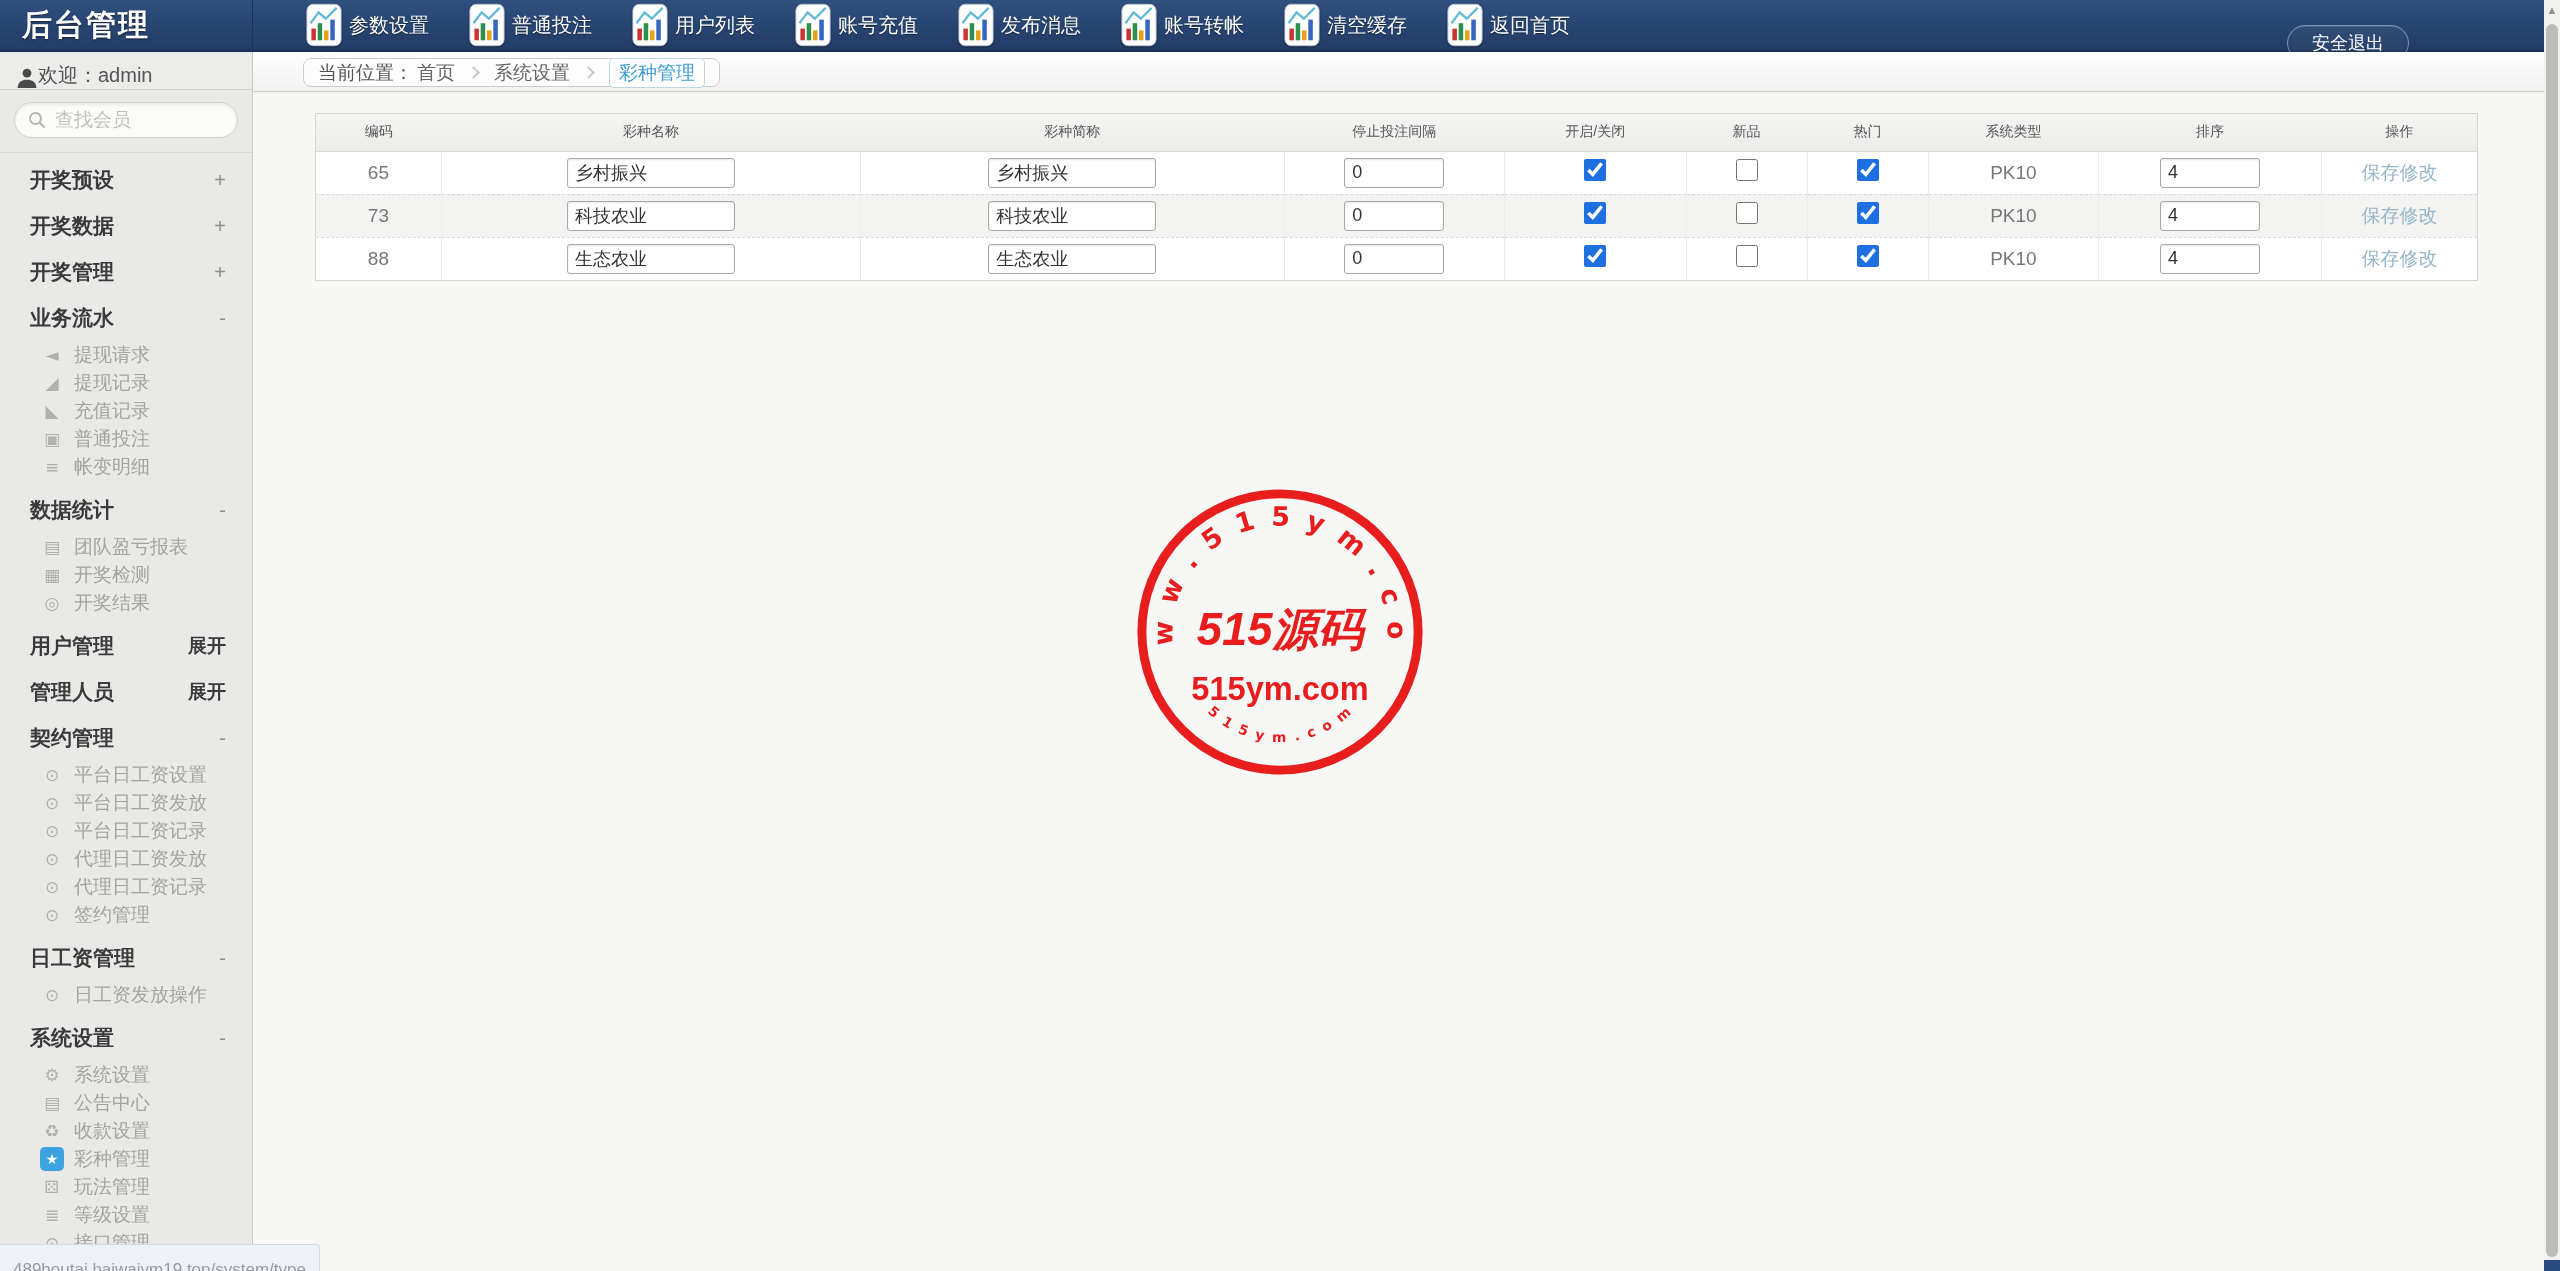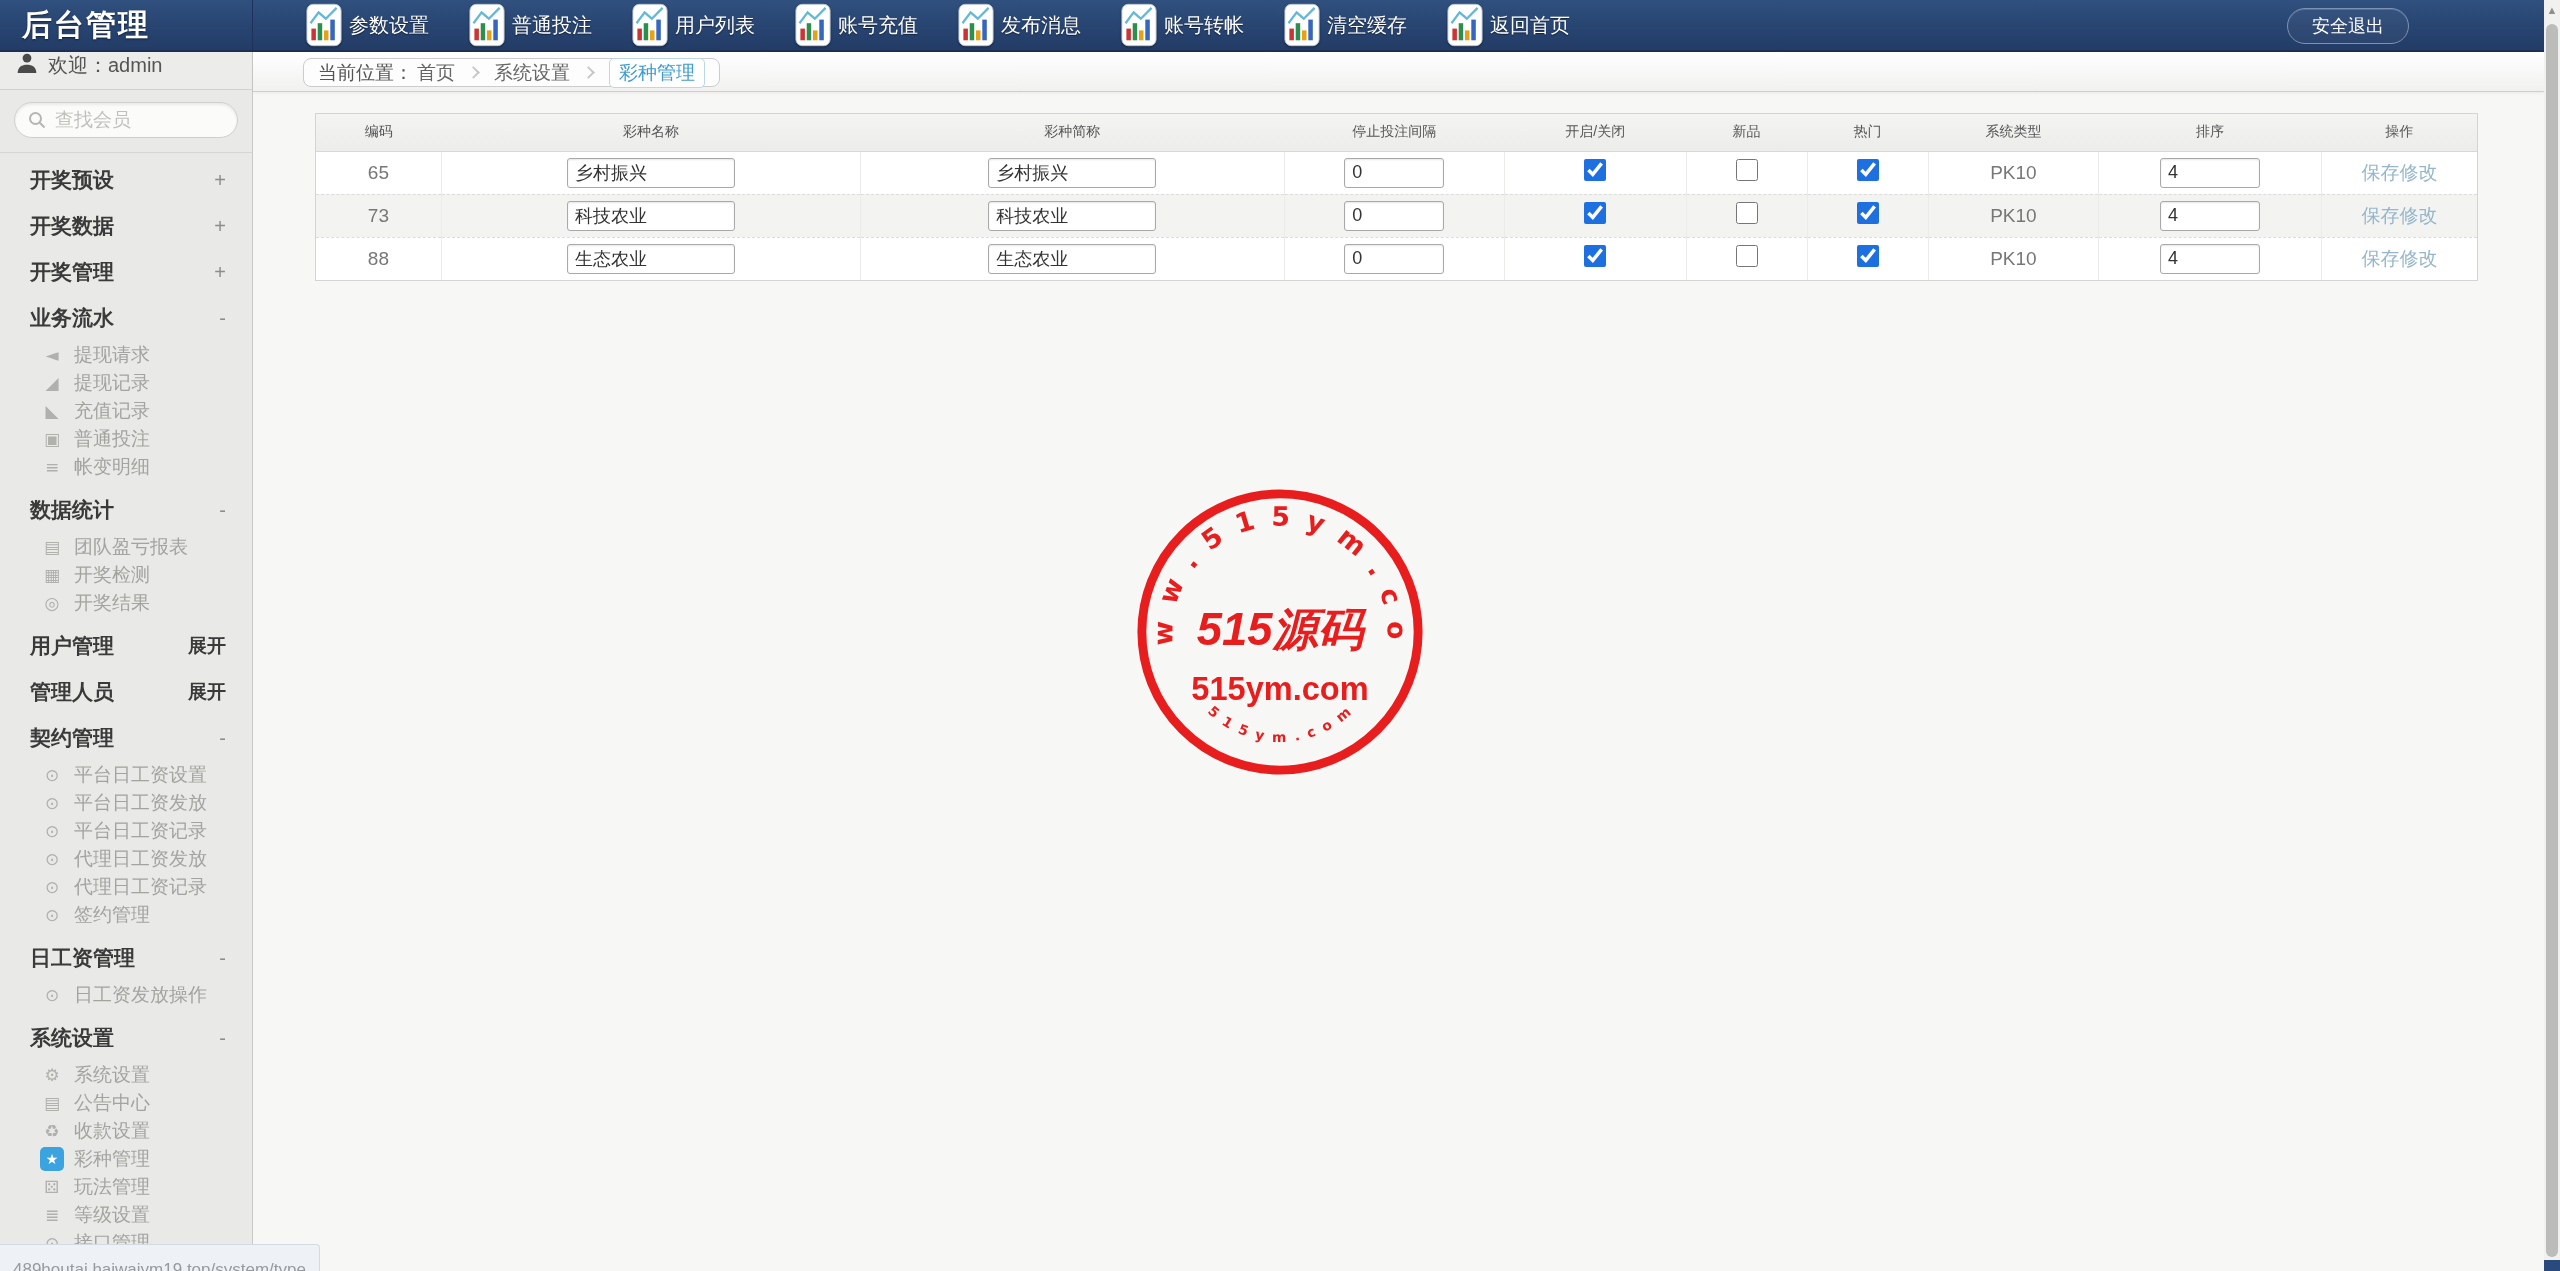--- a/index.html
+++ b/index.html
@@ -11,29 +11,29 @@
   .topbar { position:absolute; top:0; left:0; right:16px; height:52px;
     background:linear-gradient(#30507f,#27436f 60%,#223c66); border-bottom:2px solid #1b3055;
     display:flex; align-items:center; }
   .brand { width:253px; height:100%; line-height:50px; padding-left:22px; color:#fff;
     font-size:30px; font-weight:bold; letter-spacing:2px; text-shadow:0 1px 2px rgba(0,0,0,.5);
     border-right:1px solid #1c3258; }
   .topnav { display:flex; align-items:center; margin-left:53px; gap:40px; }
   .nav-item { display:flex; align-items:center; gap:7px; cursor:pointer; }
   .ci { width:36px; height:44px; filter:drop-shadow(0 1px 1px rgba(0,0,0,.4)); }
   .nav-item span.nl { color:#fff; font-size:20px; text-shadow:0 1px 1px rgba(0,0,0,.5); }
-  .logout-btn { position:absolute; right:135px; top:8px; height:36px; padding:0 24px;
+  .logout-btn { position:absolute; right:135px; top:25px; height:36px; padding:0 24px;
     background:rgba(255,255,255,.04); border:1px solid #7d92b5; border-radius:18px;
     color:#fff; font-size:18px; box-shadow:inset 0 1px 0 rgba(255,255,255,.15); cursor:pointer;
     font-family:inherit; }
 
   
   .sidebar { position:absolute; top:52px; left:0; width:253px; bottom:0;
     background:#e9e9e7; border-right:1px solid #c9c9c6; }
-  .welcome { height:38px; display:flex; align-items:flex-start; gap:10px; padding-left:16px;
+  .welcome { height:38px; display:flex; align-items:flex-end; padding-left:16px;
     border-bottom:1px solid #d2d2cf; background:#ececea; color:#555; font-size:20px; }
   .welcome svg { width:22px; height:22px; }
   .searchwrap { padding:12px 14px 14px; border-bottom:1px solid #d6d6d3; }
   .searchbox { display:flex; align-items:center; gap:8px; height:36px; border-radius:18px;
     background:#fbfbfa; border:1px solid #cfcfcc; box-shadow:inset 0 2px 3px rgba(0,0,0,.07);
     padding:0 12px; }
   .searchbox svg { width:20px; height:20px; flex:0 0 auto; }
   .searchbox input { border:none; outline:none; background:transparent; width:100%;
     font-size:19px; color:#666; font-family:inherit; }
   .searchbox input::placeholder { color:#c0c0bd; }

